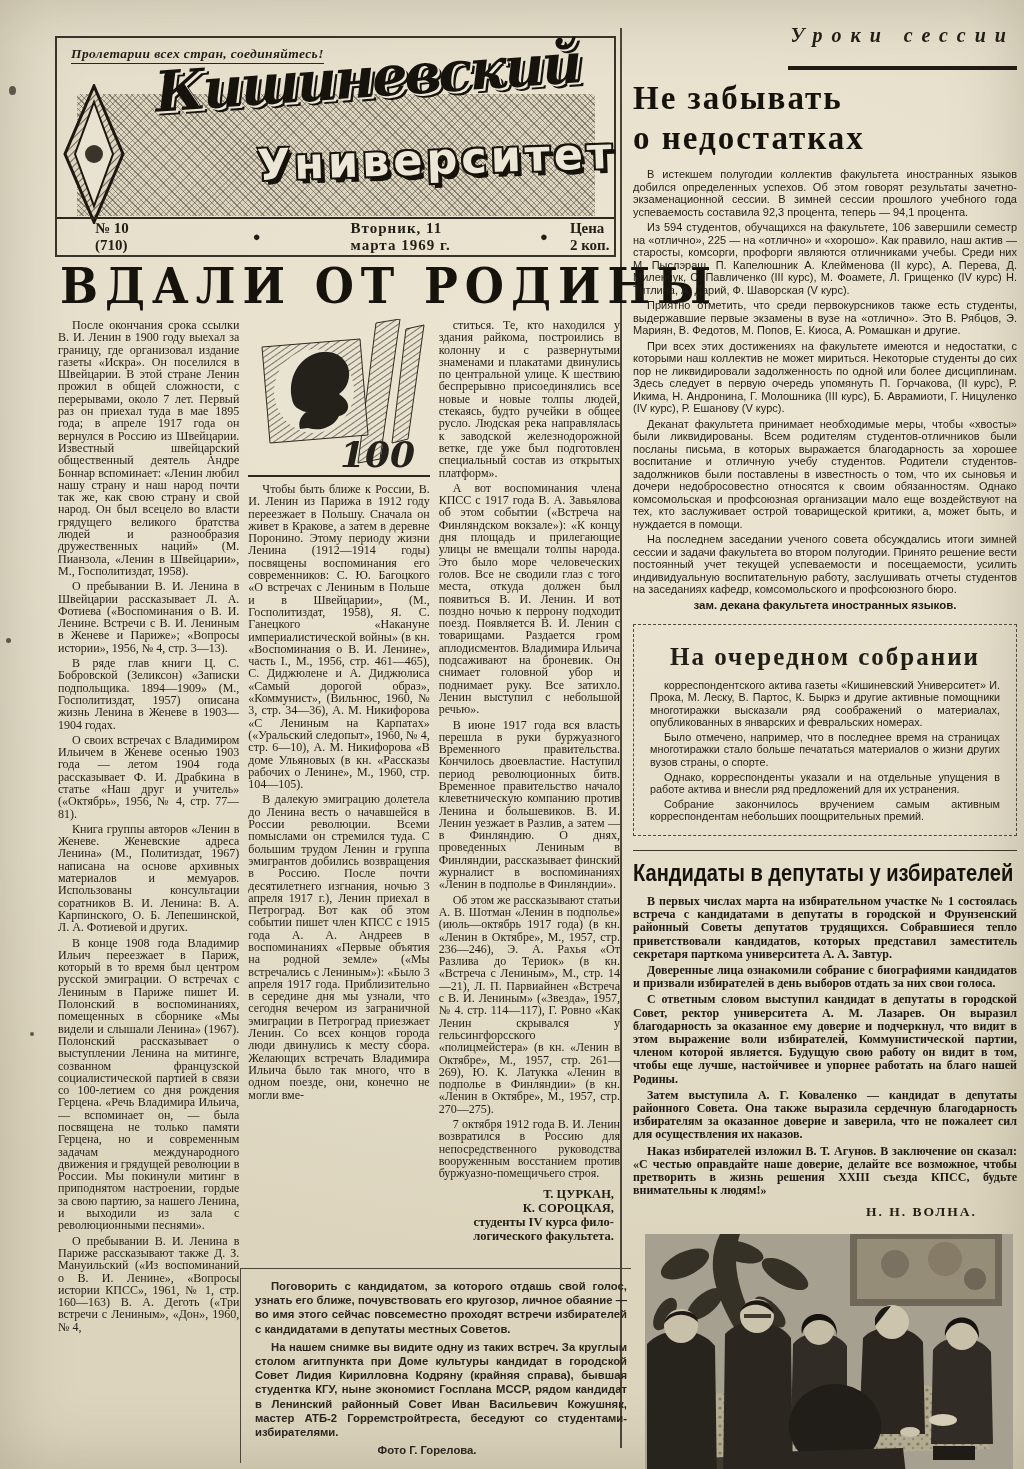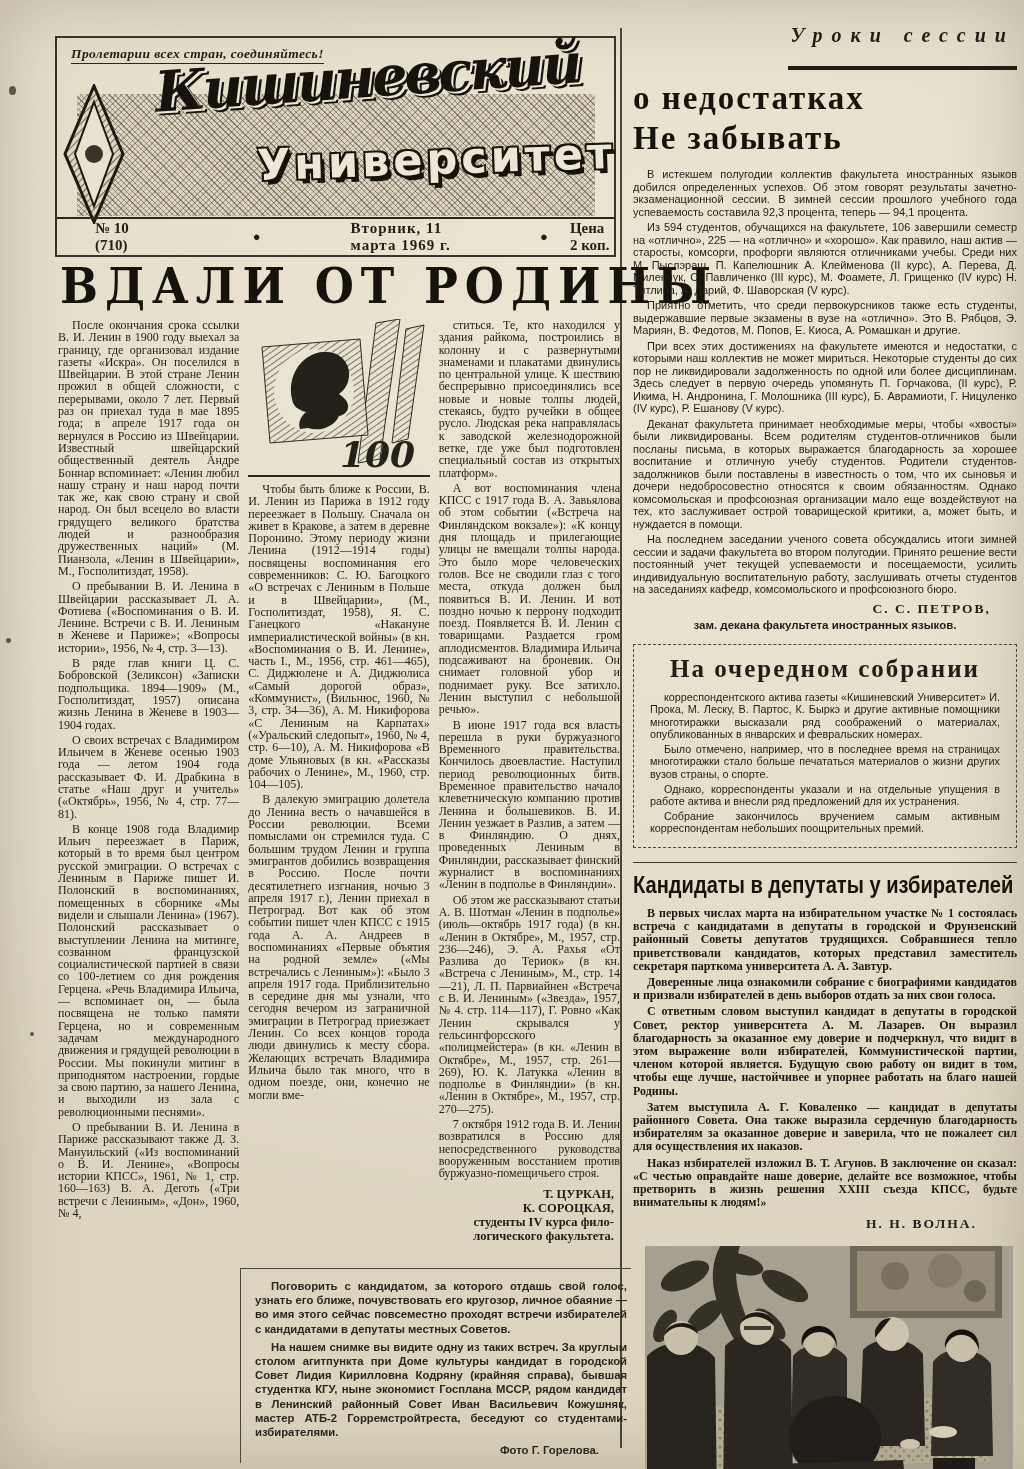--- a/index.html
+++ b/index.html
@@ -58,37 +58,37 @@
   .sig3 { margin-top:8px; text-align:right; font-weight:bold; font-size:12.5px; line-height:14px;
     padding-right:6px; }
   .sig3 .sig-line { margin:0; text-indent:0; text-align:right; }
 
   
   .caption-block { position:absolute; left:182px; top:1010px; width:372px;
     border-left:1.5px solid #4c463a; border-top:1.5px solid #4c463a; padding:10px 4px 6px 14px;
     font-family:"Liberation Sans", sans-serif; font-size:11.3px; font-weight:bold;
     line-height:14.2px; text-align:justify; color:#2b271f; }
   .caption-block .para { margin-bottom:4px; text-indent:16px; }
-  .photo-credit { text-align:right; padding-right:28px; margin-top:2px; }
+  .photo-credit { text-align:center; padding-right:28px; margin-top:2px; }
 
   
   .right-col { position:absolute; left:633px; top:24px; width:384px; }
   .kicker-wrap { display:flex; justify-content:flex-end; }
   .kicker { font-size:20px; font-weight:bold; font-style:italic; letter-spacing:9px;
     border-bottom:4px solid #201c14; padding:0 2px 19px 2px; }
   .headline1 { font-size:33px; font-weight:bold; line-height:40px; letter-spacing:2px;
     margin-top:8px; color:#16130d; }
   .body1 { margin-top:10px; font-family:"Liberation Sans", sans-serif; font-size:11px;
     line-height:12.5px; text-align:justify; }
   .body1 .para { margin-bottom:3px; }
   .sig1-name { text-align:right; font-weight:bold; font-size:13.5px; letter-spacing:2px;
     margin-top:5px; padding-right:26px; }
   .sig1-role { text-align:center; font-family:"Liberation Sans", sans-serif; font-weight:bold;
     font-size:11.5px; margin-top:2px; }
-  .meeting-box { margin-top:13px; border:1.5px dashed #4c463a; padding:8px 16px 10px 16px; }
+  .meeting-box { margin-top:13px; border:1.5px dashed #4c463a; padding:16px 16px 10px 16px; }
   .box-title { text-align:center; font-size:25px; font-weight:bold; letter-spacing:2px;
     margin:2px 0 8px 0; }
   .box-body { font-family:"Liberation Sans", sans-serif; font-size:10.8px; line-height:12.6px;
     text-align:justify; }
   .box-body .para { margin-bottom:2px; }
   .hrule { margin-top:14px; border-top:1.5px solid #3c372c; }
   .cand-title { margin-top:10px; font-family:"Liberation Sans", sans-serif; font-weight:bold;
     font-size:20.5px; white-space:nowrap; transform:scale(.98,1.15); transform-origin:left center;
     color:#16130d; }
   .cand-body { margin-top:10px; font-size:12px; font-weight:bold; line-height:13.2px;
@@ -137,20 +137,21 @@
   <div class="vrule"></div>
 
   <div class="article">
     <h1 class="art-title">ВДАЛИ ОТ РОДИНЫ</h1>
     <div class="art-cols">
       <div class="col c1">
           <p class="para">После окончания срока ссылки В. И. Ленин в 1900 году выехал за границу, где организовал издание газеты «Искра». Он поселился в Швейцарии. В этой стране Ленин прожил в общей сложности, с перерывами, около 7 лет. Первый раз он приехал туда в мае 1895 года; в апреле 1917 года он вернулся в Россию из Швейцарии. Известный швейцарский общественный деятель Андре Боннар вспоминает: «Ленин любил нашу страну и наш народ почти так же, как свою страну и свой народ. Он был всецело во власти грядущего великого братства людей и разнообразия дружественных наций» (М. Пианзола, «Ленин в Швейцарии», М., Госполитиздат, 1958).</p>
           <p class="para">О пребывании В. И. Ленина в Швейцарии рассказывает Л. А. Фотиева («Воспоминания о В. И. Ленине. Встречи с В. И. Лениным в Женеве и Париже»; «Вопросы истории», 1956, № 4, стр. 3—13).</p>
           <p class="para">В ряде глав книги Ц. С. Бобровской (Зеликсон) «Записки подпольщика. 1894—1909» (М., Госполитиздат, 1957) описана жизнь Ленина в Женеве в 1903—1904 годах.</p>
           <p class="para">О своих встречах с Владимиром Ильичем в Женеве осенью 1903 года — летом 1904 года рассказывает Ф. И. Драбкина в статье «Наш друг и учитель» («Октябрь», 1956, № 4, стр. 77—81).</p>
+          <p class="para">Книга группы авторов «Ленин в Женеве. Женевские адреса Ленина» (М., Политиздат, 1967) написана на основе архивных материалов и мемуаров. Использованы консультации соратников В. И. Ленина: В. А. Карпинского, О. Б. Лепешинской, Л. А. Фотиевой и других.</p>
           <p class="para">В конце 1908 года Владимир Ильич переезжает в Париж, который в то время был центром русской эмиграции. О встречах с Лениным в Париже пишет И. Полонский в воспоминаниях, помещенных в сборнике «Мы видели и слышали Ленина» (1967). Полонский рассказывает о выступлении Ленина на митинге, созванном французской социалистической партией в связи со 100-летием со дня рождения Герцена. «Речь Владимира Ильича, — вспоминает он, — была посвящена не только памяти Герцена, но и современным задачам международного движения и грядущей революции в России. Мы покинули митинг в приподнятом настроении, гордые за свою партию, за нашего Ленина, и выходили из зала с революционными песнями».</p>
           <p class="para">О пребывании В. И. Ленина в Париже рассказывают также Д. З. Мануильский («Из воспоминаний о В. И. Ленине», «Вопросы истории КПСС», 1961, № 1, стр. 160—163) В. А. Деготь («Три встречи с Лениным», «Дон», 1960, № 4,</p>
         </div>
       <div class="col c2">
         <div class="emblem">
           <svg width="184" height="154" viewBox="0 0 184 154">
             <defs>
               <pattern id="hatch2" width="5" height="5" patternTransform="rotate(55)" patternUnits="userSpaceOnUse">
                 <rect width="5" height="5" fill="#e7e1cf"></rect>
                   <line x1="0" y1="0" x2="0" y2="5" stroke="#2e2a21" stroke-width="1.2"></line>
@@ -194,32 +195,31 @@
         </div>
       <div class="photo-credit">Фото Г. Горелова.</div>
     </div>
   </div>
 
   <div class="right-col">
     <div class="kicker-wrap">
       <span class="kicker">Уроки сессии</span>
     </div>
     <div class="headline1">
+      <div>Не забывать</div>
       <div>о недостатках</div>
-      <div>Не забывать</div>
     </div>
     <div class="body1">
         <p class="para">В истекшем полугодии коллектив факультета иностранных языков добился определенных успехов. Об этом говорят результаты зачетно-экзаменационной сессии. В зимней сессии прошлого учебного года успеваемость составила 92,3 процента, теперь — 94,1 процента.</p>
         <p class="para">Из 594 студентов, обучащихся на факультете, 106 завершили семестр на «отлично», 225 — на «отлично» и «хорошо». Как правило, наш актив — старосты, комсорги, профорги являются отличниками учебы. Среди них М. Пыслэраш, П. Капелюшник А. Клейменова (II курс), А. Перева, Д. Миленчук, С. Павличенко (III курс), М. Фоамете, Л. Грищенко (IV курс) Н. Титлина, А. Дарий, Ф. Шаворская (V курс).</p>
         <p class="para">Приятно отметить, что среди первокурсников также есть студенты, выдержавшие первые экзамены в вузе на «отлично». Это В. Рябцов, Э. Мариян, В. Федотов, М. Попов, Е. Киоса, А. Ромашкан и другие.</p>
         <p class="para">При всех этих достижениях на факультете имеются и недостатки, с которыми наш коллектив не может мириться. Некоторые студенты до сих пор не ликвидировали задолженность по одной или более дисциплинам. Здесь следует в первую очередь упомянуть П. Горчакова, (II курс), Р. Икима, Н. Андронина, Г. Молошника (III курс), Б. Аврамиоти, Г. Ницуленко (IV курс), Р. Ешанову (V курс).</p>
         <p class="para">Деканат факультета принимает необходимые меры, чтобы «хвосты» были ликвидированы. Всем родителям студентов-отличников были посланы письма, в которых выражается благодарность за хорошее воспитание и отличную учебу студентов. Родители студентов-задолжников были поставлены в известность о том, что их сыновья и дочери недобросовестно относятся к своим обязанностям. Однако комсомольская и профсоюзная организации мало еще воздействуют на тех, кто заслуживает острой товарищеской критики, а, может быть, и нуждается в помощи.</p>
         <p class="para">На последнем заседании ученого совета обсуждались итоги зимней сессии и задачи факультета во втором полугодии. Принято решение вести постоянный учет текущей успеваемости и посещаемости, усилить индивидуальную воспитательную работу, заслушивать отчеты студентов на заседаниях кафедр, комсомольского и профсоюзного бюро.</p>
       </div>
-    <div class="sig1-name">С. С. ПЕТРОВ,</div>
     <div class="sig1-role">зам. декана факультета иностранных языков.</div>
 
     <div class="meeting-box">
       <div class="box-title">На очередном собрании</div>
       <div class="box-body">
           <p class="para">корреспондентского актива газеты «Кишиневский Университет» И. Прока, М. Леску, В. Партос, К. Быркэ и другие активные помощники многотиражки высказали ряд соображений о материалах, опубликованных в январских и февральских номерах.</p>
           <p class="para">Было отмечено, например, что в последнее время на страницах многотиражки стало больше печататься материалов о жизни других вузов страны, о спорте.</p>
           <p class="para">Однако, корреспонденты указали и на отдельные упущения в работе актива и внесли ряд предложений для их устранения.</p>
           <p class="para">Собрание закончилось вручением самым активным корреспондентам небольших поощрительных премий.</p>
         </div>

